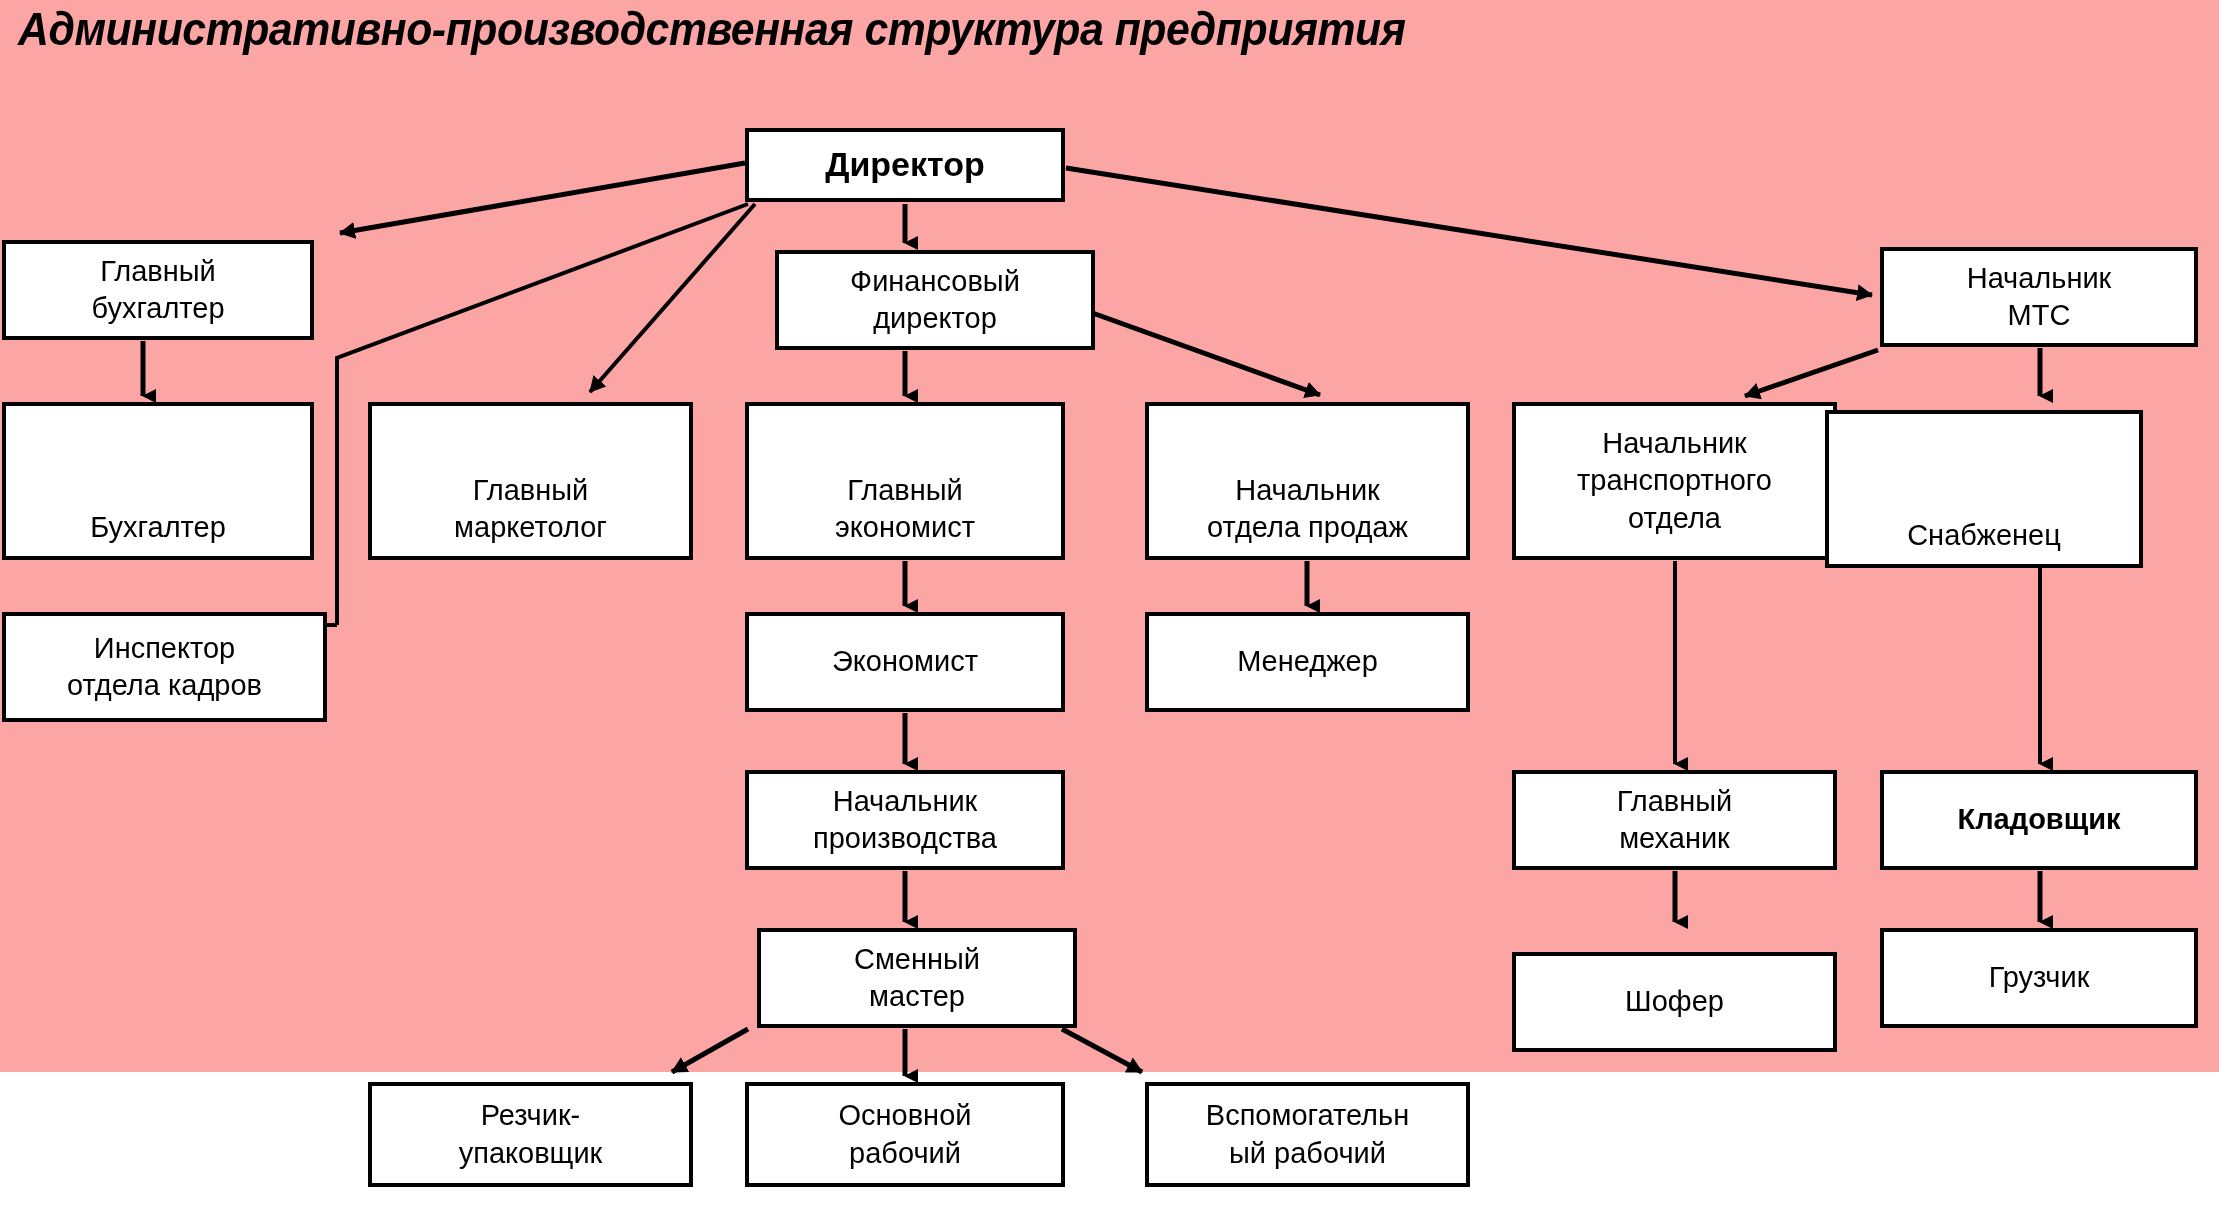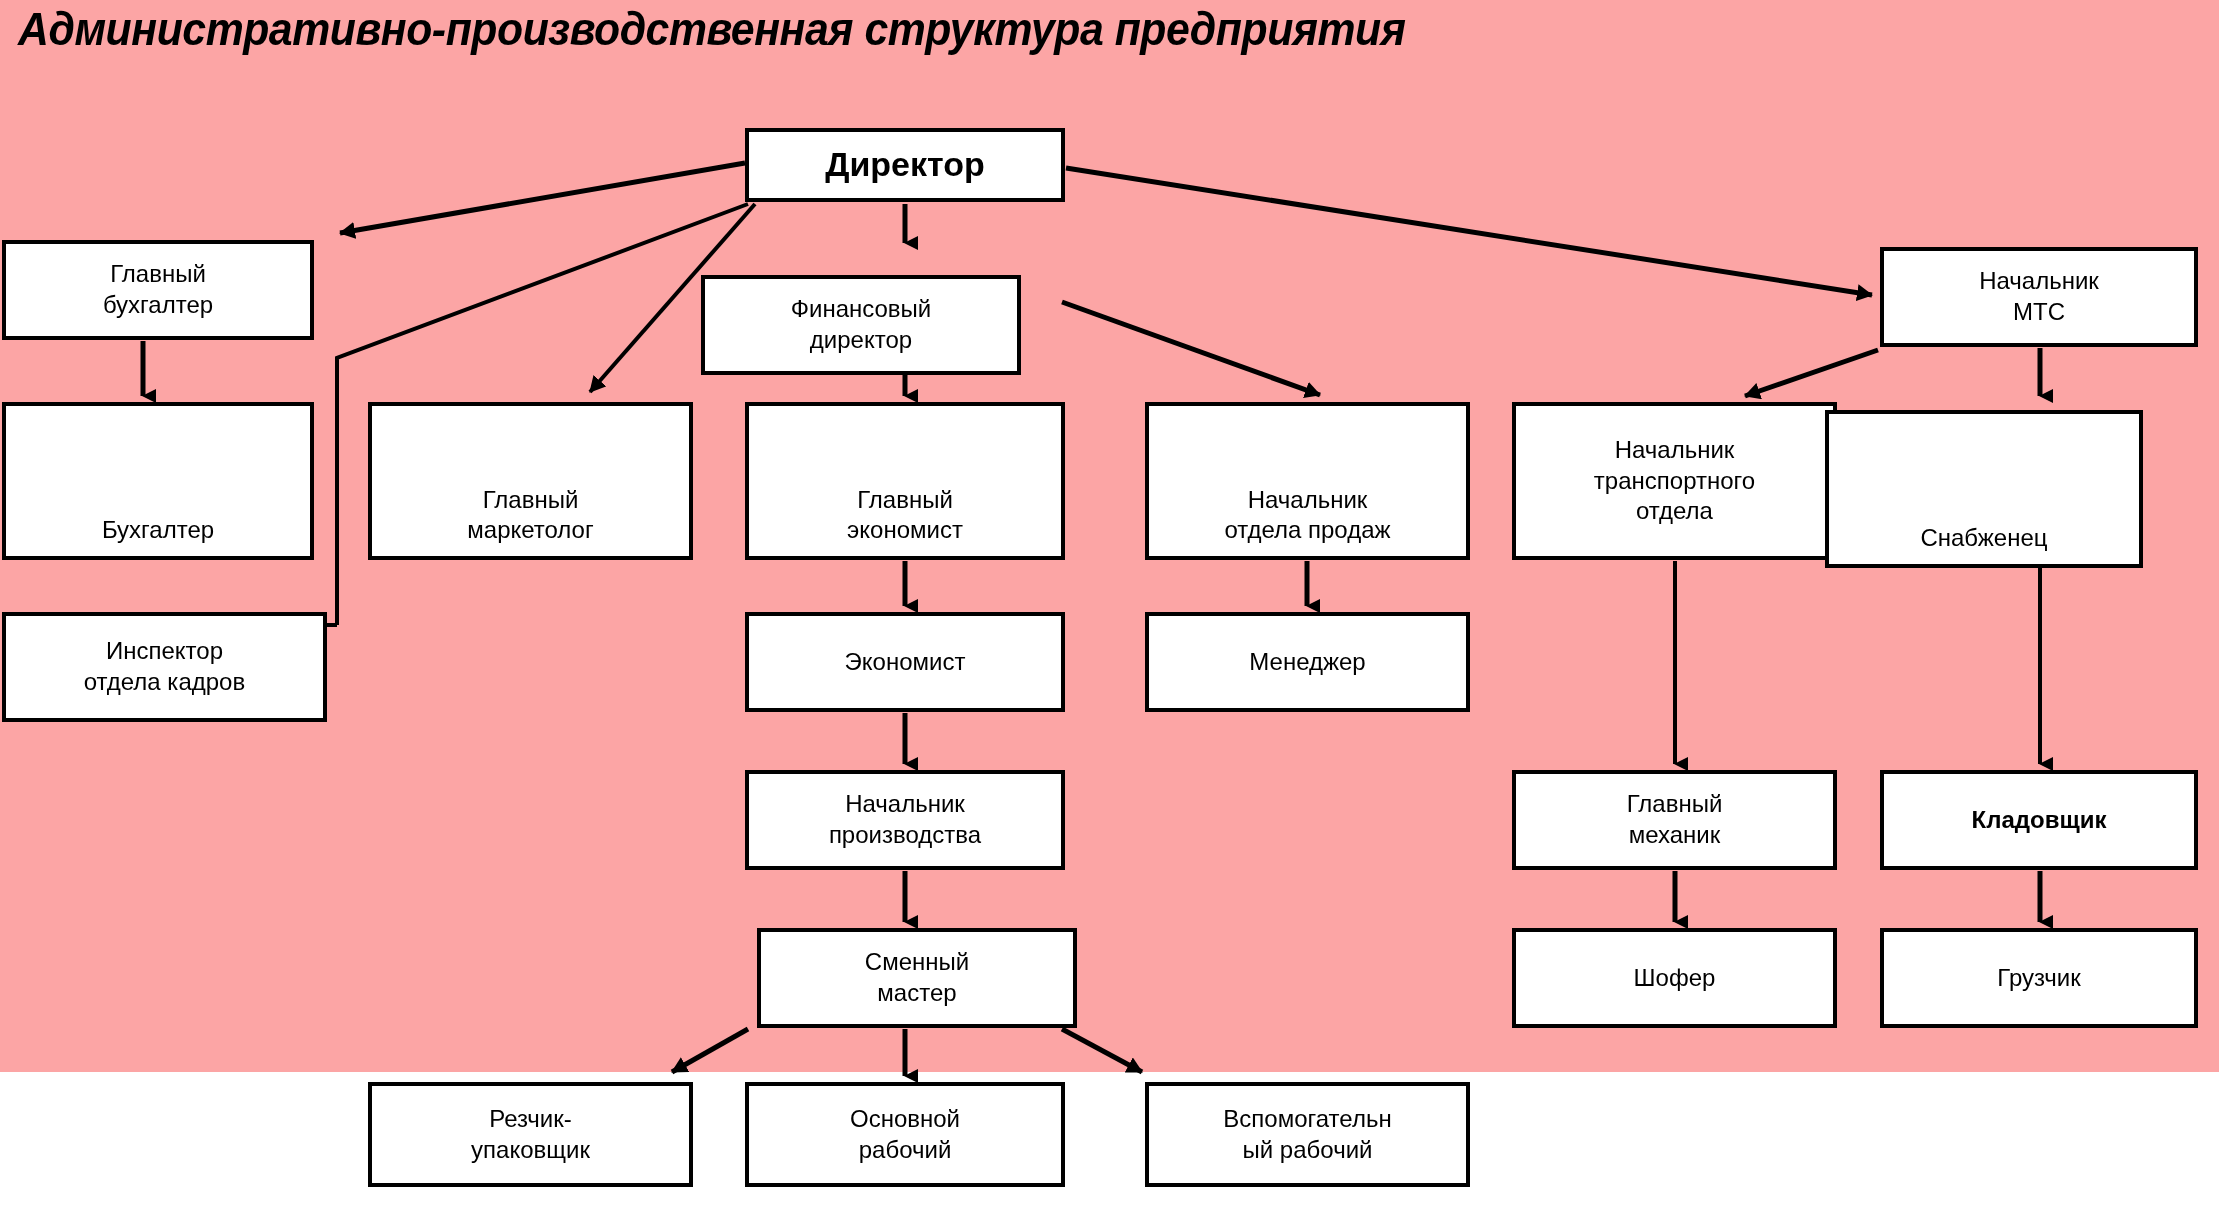--- a/index.html
+++ b/index.html
@@ -45,21 +45,21 @@
   }
   .node {
     position: absolute;
     box-sizing: border-box;
     border: 4px solid #000000;
     background: #ffffff;
     color: #000000;
     display: flex;
     justify-content: center;
     font-family: "Liberation Sans", sans-serif;
-    font-size: 24px;
+    font-size: 29px;
     line-height: 1.28;
     text-align: center;
     padding: 4px 6px;
   }
   .node .node-label {
     display: block;
     white-space: pre-line;
   }
   .align-center { align-items: center; }
   .align-bottom { align-items: flex-end; padding-bottom: 10px; }
@@ -142,21 +142,21 @@
   </svg>
 
   <div id="node-layer">
       <div class="node align-center bold-node" style="left: 745px; top: 128px; width: 320px; height: 74px;">
         <span class="node-label">Директор</span>
       </div>
       <div class="node align-center" style="left: 2px; top: 240px; width: 312px; height: 100px;">
         <span class="node-label">Главный
 бухгалтер</span>
       </div>
-      <div class="node align-center" style="left: 701px; top: 250px; width: 320px; height: 100px; margin-top: 25px;">
+      <div class="node align-center" style="left: 775px; top: 250px; width: 320px; height: 100px;">
         <span class="node-label">Финансовый
 директор</span>
       </div>
       <div class="node align-center" style="left: 1880px; top: 247px; width: 318px; height: 100px;">
         <span class="node-label">Начальник
 МТС</span>
       </div>
       <div class="node align-bottom" style="left: 2px; top: 402px; width: 312px; height: 158px;">
         <span class="node-label">Бухгалтер</span>
       </div>
@@ -198,21 +198,21 @@
         <span class="node-label">Главный
 механик</span>
       </div>
       <div class="node align-center" style="left: 1880px; top: 770px; width: 318px; height: 100px; font-weight: bold;">
         <span class="node-label">Кладовщик</span>
       </div>
       <div class="node align-center" style="left: 745px; top: 928px; width: 320px; height: 100px; margin-left: 12px;">
         <span class="node-label">Сменный
 мастер</span>
       </div>
-      <div class="node align-center" style="left: 1512px; top: 928px; width: 325px; height: 100px;">
+      <div class="node align-center" style="left: 1512px; top: 952px; width: 325px; height: 100px;">
         <span class="node-label">Шофер</span>
       </div>
       <div class="node align-center" style="left: 1880px; top: 928px; width: 318px; height: 100px;">
         <span class="node-label">Грузчик</span>
       </div>
       <div class="node align-center" style="left: 368px; top: 1082px; width: 325px; height: 105px;">
         <span class="node-label">Резчик-
 упаковщик</span>
       </div>
       <div class="node align-center" style="left: 745px; top: 1082px; width: 320px; height: 105px;">

